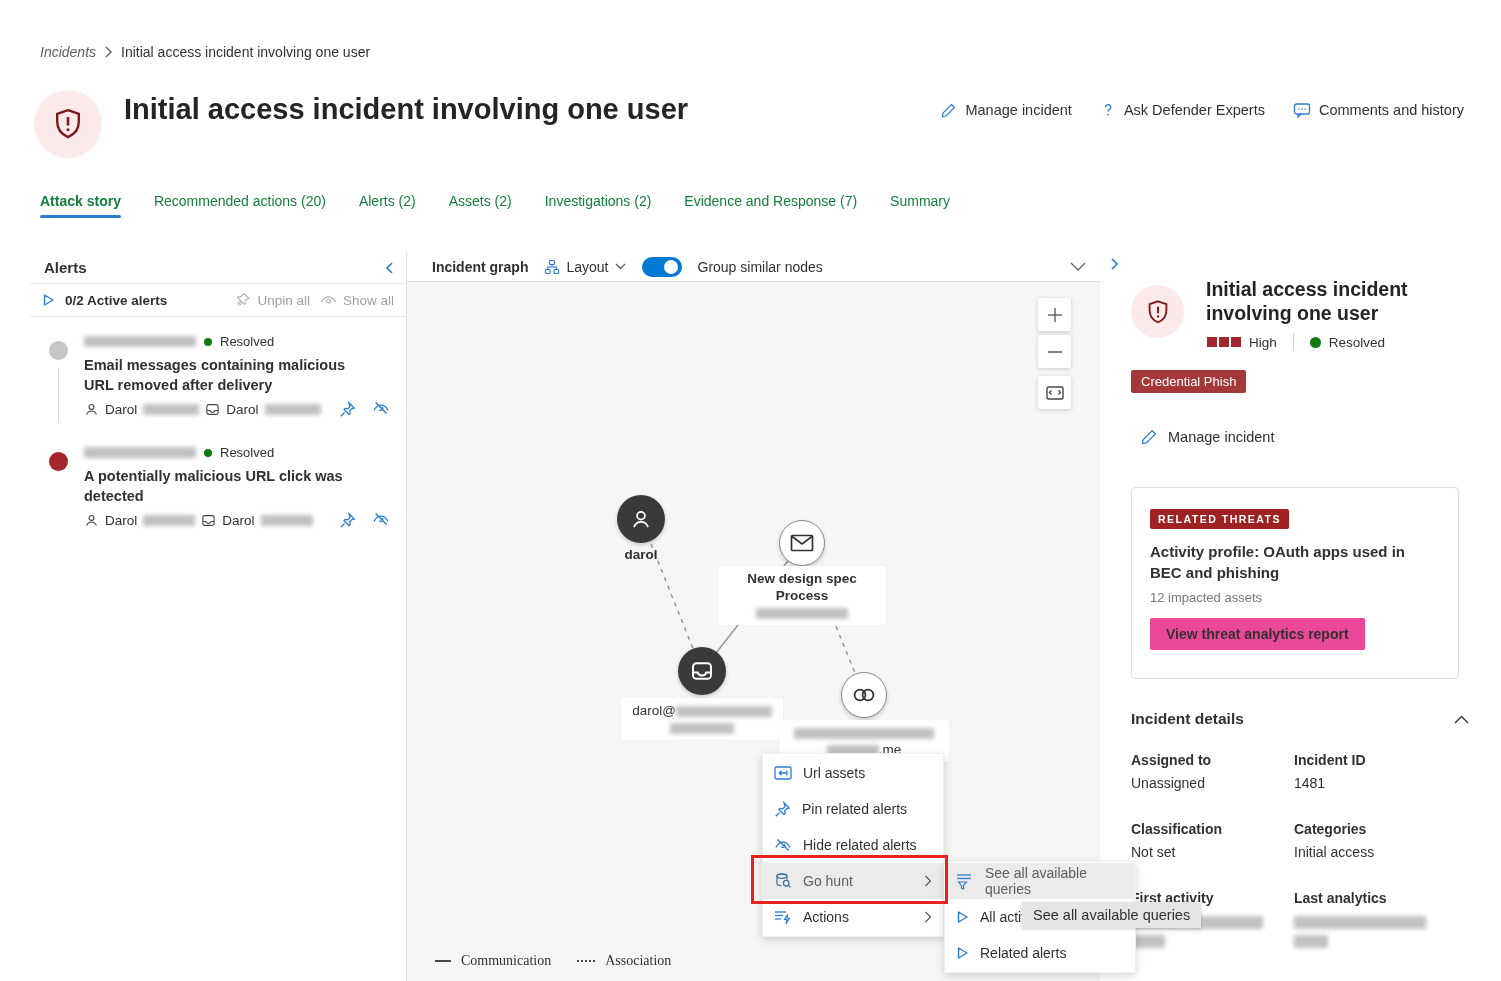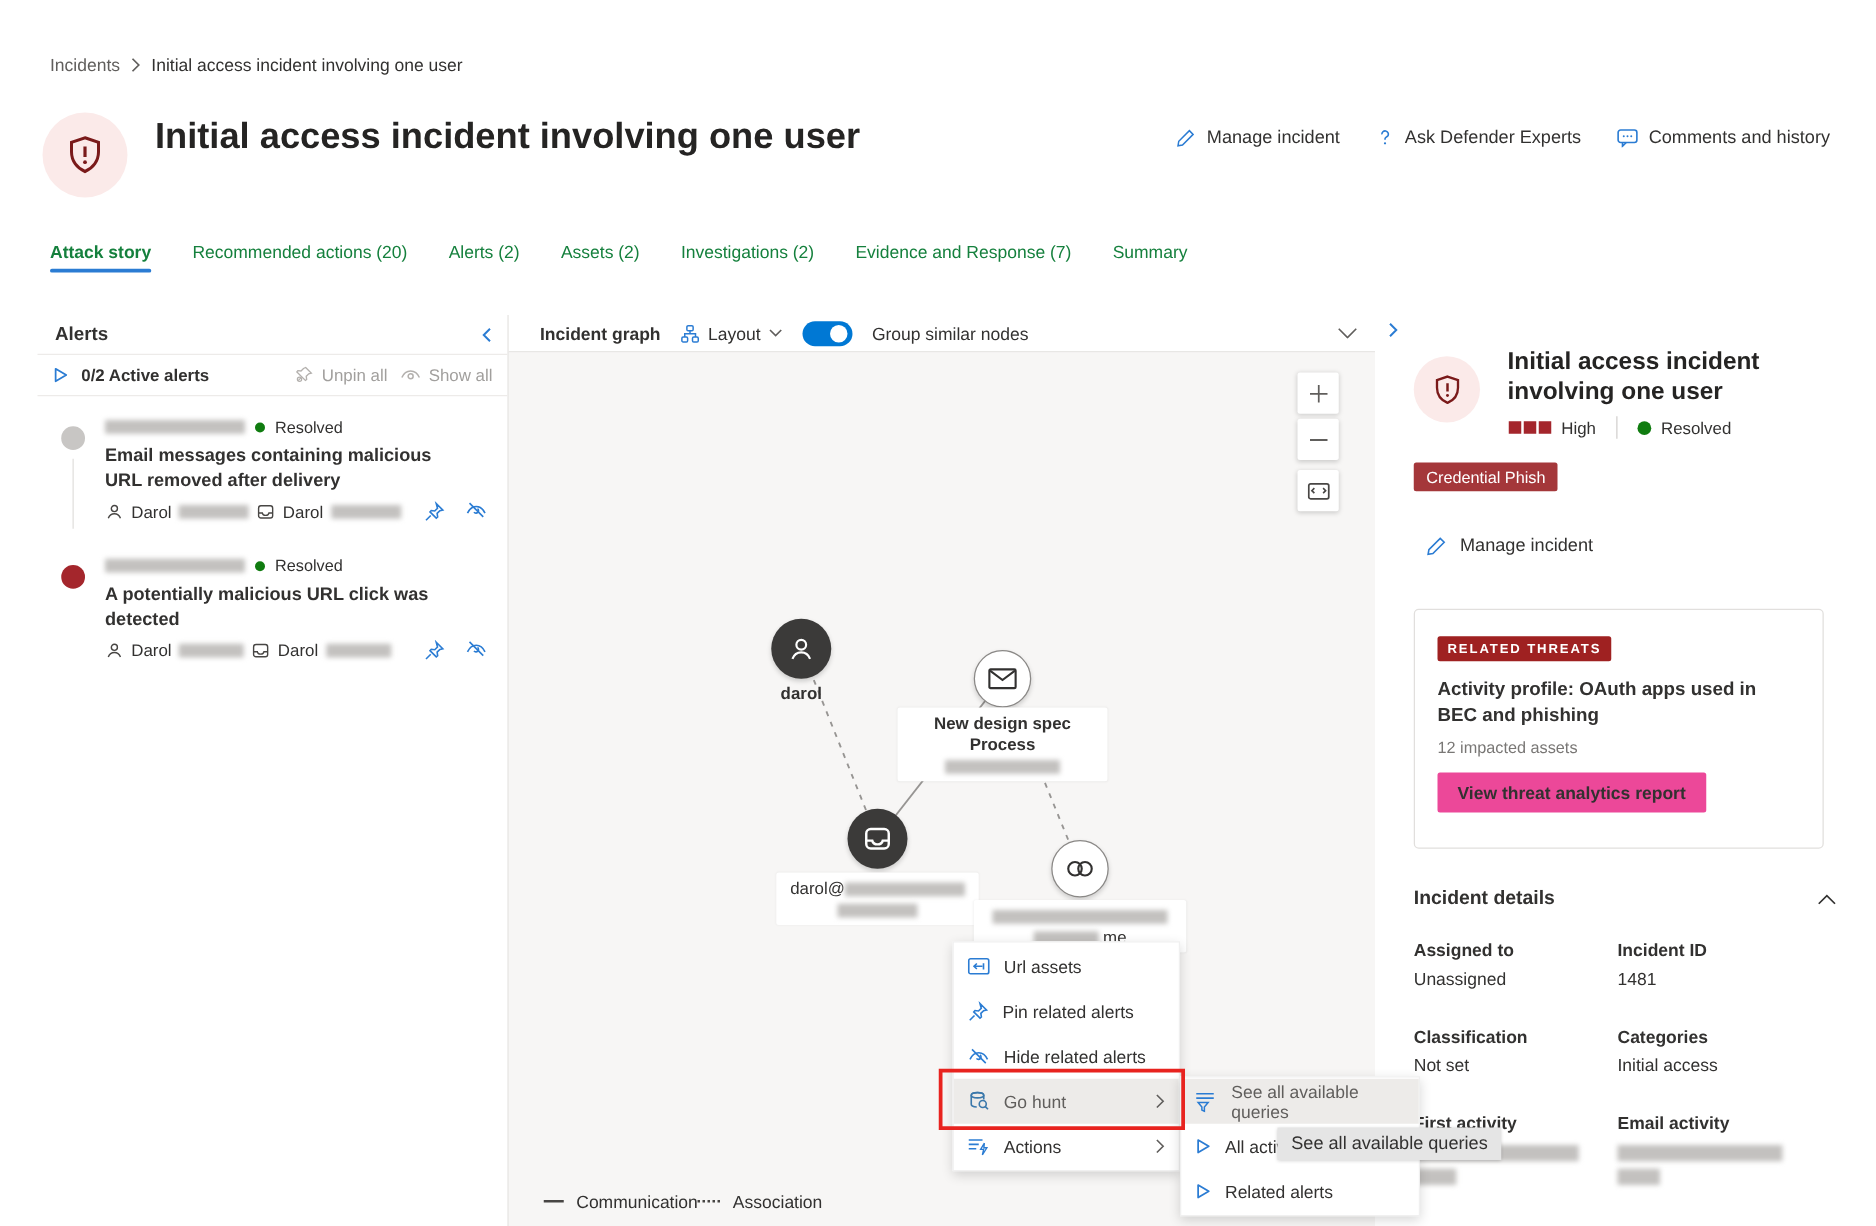--- a/index.html
+++ b/index.html
@@ -1,21 +1,21 @@
 <!DOCTYPE html>
 <html><head>
 <meta charset="utf-8">
 <style>
   * { margin:0; padding:0; box-sizing:border-box; }
   body { font-family:"Liberation Sans", sans-serif; background:#fff; color:#323130; }
   .page { position:relative; width:1501px; height:981px; background:#fff; overflow:hidden; }
 
   
   .breadcrumb { position:absolute; top:44px; left:40px; font-size:14px; color:#605e5c; display:flex; align-items:center; gap:8px; }
-  .breadcrumb .crumb-link { color:#605e5c; cursor:pointer; }
+  .breadcrumb .crumb-link { color:#605e5c; cursor:pointer;font-style:italic; }
   .breadcrumb .crumb-current { color:#323130; }
   .title-icon { position:absolute; top:90px; left:34px; width:68px; height:68px; border-radius:50%; background:#fbeae9; display:flex; align-items:center; justify-content:center; }
   .page-title { position:absolute; top:93px; left:124px; font-size:29px; font-weight:700; color:#252423; }
   .header-actions { position:absolute; top:102px; right:37px; display:flex; gap:28px; font-size:14.5px; }
   .action-btn { display:flex; align-items:center; gap:8px; cursor:pointer; color:#323130; }
 
   
   .tabs { position:absolute; top:193px; left:40px; display:flex; gap:33px; font-size:14px; }
   .tab { padding-bottom:9px; cursor:pointer; color:#15803d; position:relative; }
   .tab.active { font-weight:700; }
@@ -49,21 +49,21 @@
   .graph-canvas { position:absolute; top:30px; left:0; right:0; bottom:0; background:#f7f6f5; }
   .edges { position:absolute; inset:0; }
   .gnode { position:absolute; border-radius:50%; display:flex; align-items:center; justify-content:center; box-shadow:0 2px 4px rgba(0,0,0,.18); }
   .gnode.dark { width:48px; height:48px; background:#3b3a39; }
   .gnode.light { width:46px; height:46px; background:#fff; border:1px solid #8a8886; }
   .nlabel { position:absolute; transform:translateX(-50%); text-align:center; font-size:13.5px; line-height:17px; }
   .nchip { background:#fff; padding:4px 10px; border-radius:2px; box-shadow:0 0 2px rgba(0,0,0,.06); }
   .zoom-controls { position:absolute; left:631px; top:16px; display:flex; flex-direction:column; gap:4px; }
   .zoom-btn { width:33px; height:33px; background:#fff; border-radius:2px; box-shadow:0 1px 4px rgba(0,0,0,.18); display:flex; align-items:center; justify-content:center; cursor:pointer; }
   .zoom-btn.fit { margin-top:4px; }
-  .legend { position:absolute; left:28px; bottom:12px; display:flex; align-items:center; font-size:14px; }
+  .legend { position:absolute; left:28px; bottom:12px; display:flex; gap:26px; align-items:center; font-size:14px;font-family:Liberation Serif, serif; }
   .legend-item { display:flex; align-items:center; gap:10px; }
   .line-solid { width:16px; height:0; border-top:2px solid #484644; }
   .line-dotted { width:18px; height:0; border-top:2px dotted #484644; }
 
   
   .right-panel { position:absolute; left:1101px; top:252px; right:0; bottom:0; background:#fff; }
   .panel-collapse { position:absolute; left:9px; top:5px; cursor:pointer; }
   .rp-shield { position:absolute; left:30px; top:33px; width:53px; height:53px; border-radius:50%; background:#fbeae9; display:flex; align-items:center; justify-content:center; }
   .rp-title { position:absolute; left:105px; top:25px; width:230px; font-size:19.5px; font-weight:700; line-height:24px; color:#252423; }
   .rp-sevrow { position:absolute; left:106px; top:81px; display:flex; align-items:center; gap:8px; font-size:13.5px; }
@@ -467,21 +467,21 @@
       </div>
       <div>
         <div class="field-label">Categories</div>
         <div>Initial access</div>
       </div>
       <div>
         <div class="field-label">First activity</div>
         <div><span class="rd tall" style="width:132px;"></span><br><span class="rd tall" style="width:34px; margin-top:6px;"></span></div>
       </div>
       <div>
-        <div class="field-label">Email activity</div>
+        <div class="field-label">Last analytics</div>
         <div><span class="rd tall" style="width:132px;"></span><br><span class="rd tall" style="width:34px; margin-top:6px;"></span></div>
       </div>
     </div>
   </div>
 
   <div class="context-menu">
     <div class="menu-item">
       <span>
           <svg width="18" height="14" viewBox="0 0 18 14">
             <rect x="1" y="1" width="16" height="12" rx="1.5" fill="none" stroke="#2b7cd3" stroke-width="1.3"></rect>

